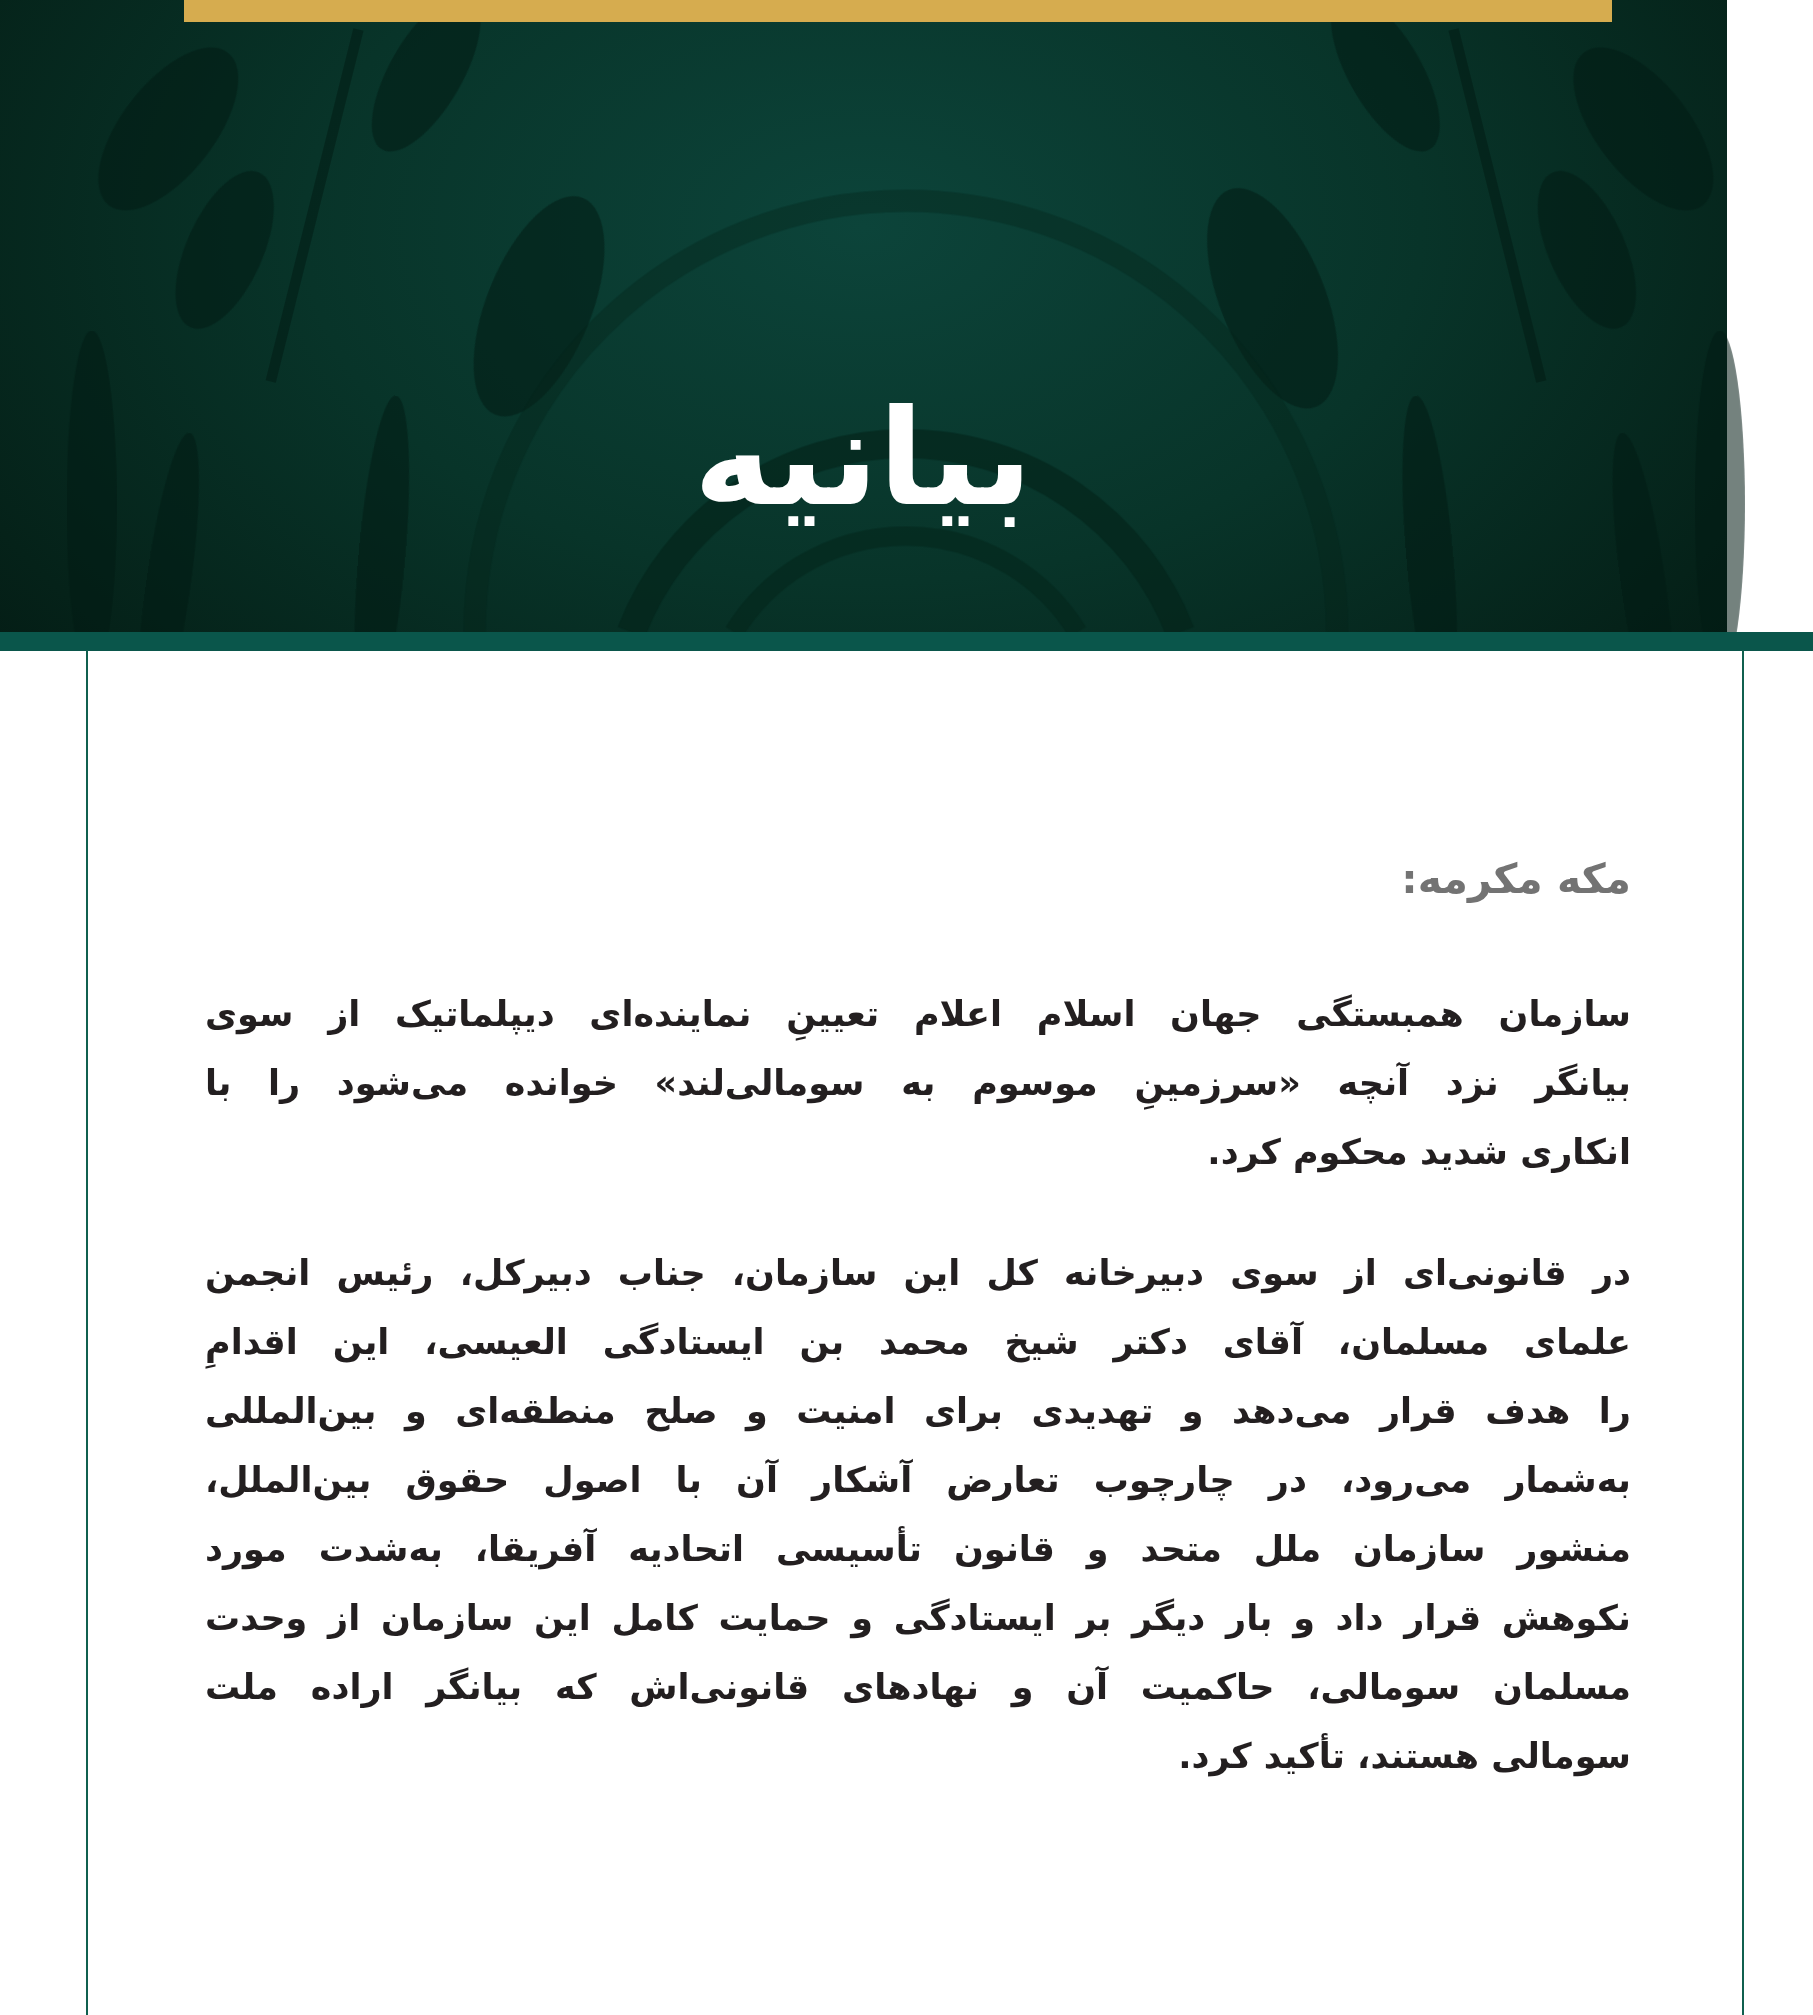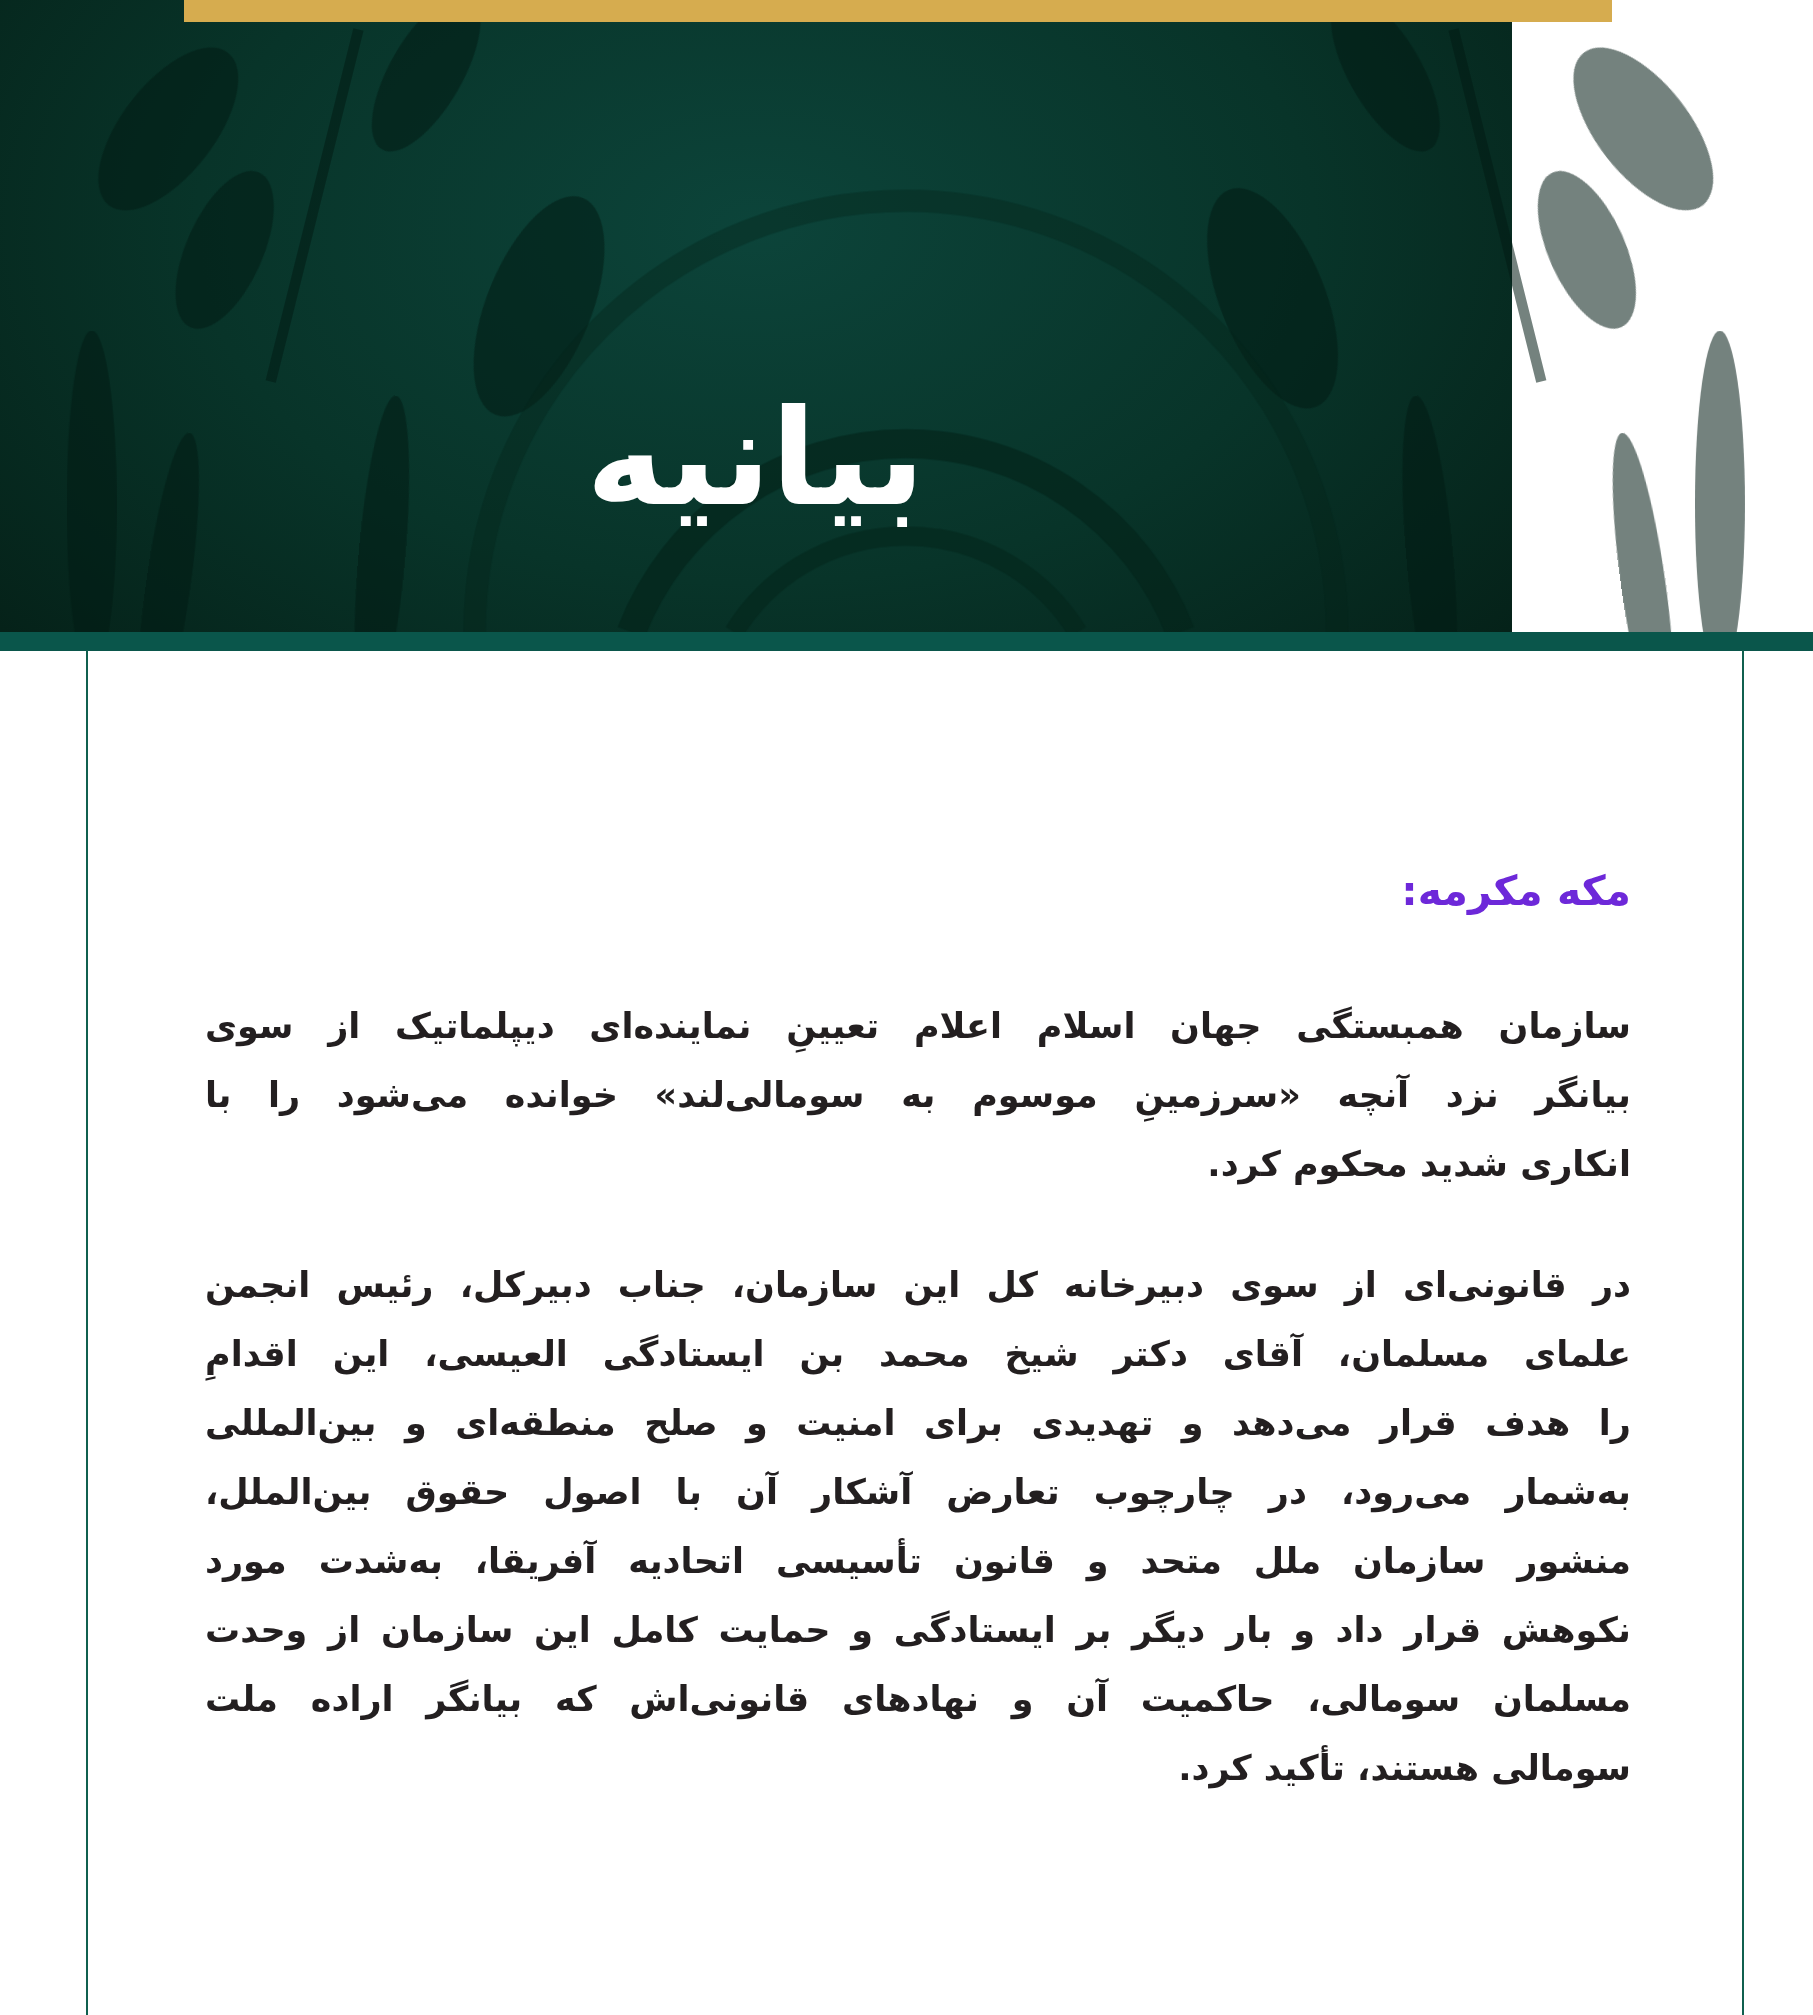--- a/index.html
+++ b/index.html
@@ -6,21 +6,21 @@
   .page{
     position:relative;
     width:1814px;height:2373px;
     background:#ffffff;
     overflow:hidden;
     font-family:"DejaVu Sans", sans-serif;
     direction:rtl;
   }
   
   .header{
-    position:absolute;left:0;top:0;width:1513px;height:632px;
+    position:absolute;left:0;top:0;width:1728px;height:632px;
     background:radial-gradient(ellipse 1330px 846px at 50% 36%,
       #0c443a 0%, #083429 42%, #052219 74%, #02130e 100%);
   }
   .deco{position:absolute;left:0;top:0;width:1814px;height:632px;}
   .gold-bar{
     position:absolute;left:185px;top:0;width:1428px;height:22px;
     background:#d6ac4f;
   }
   .title{
     position:absolute;left:0;top:375px;width:100%;
@@ -35,24 +35,24 @@
   }
   .rule{position:absolute;top:650px;bottom:0;width:2.4px;background:#10604f;}
   .rule-left{left:87px;}
   .rule-right{left:1743px;}
   
   .content{
     position:absolute;top:850px;right:182px;width:1433px;
     color:#231f20;
   }
   .dateline{
-    margin:16px 0 75px 0;
+    margin:4px 0 75px 0;
     font-size:41px;font-weight:bold;
     text-align:right;line-height:1.25;
-    color:#6d28d9;
+    color:#737373;
   }
   .para{margin:0 0 52px 7px;font-size:35px;font-weight:bold;}
   .line{
     line-height:69px;
     text-align:justify;
     text-align-last:justify;
     white-space:nowrap;
   }
   .line.last{text-align-last:right;}
 </style>

